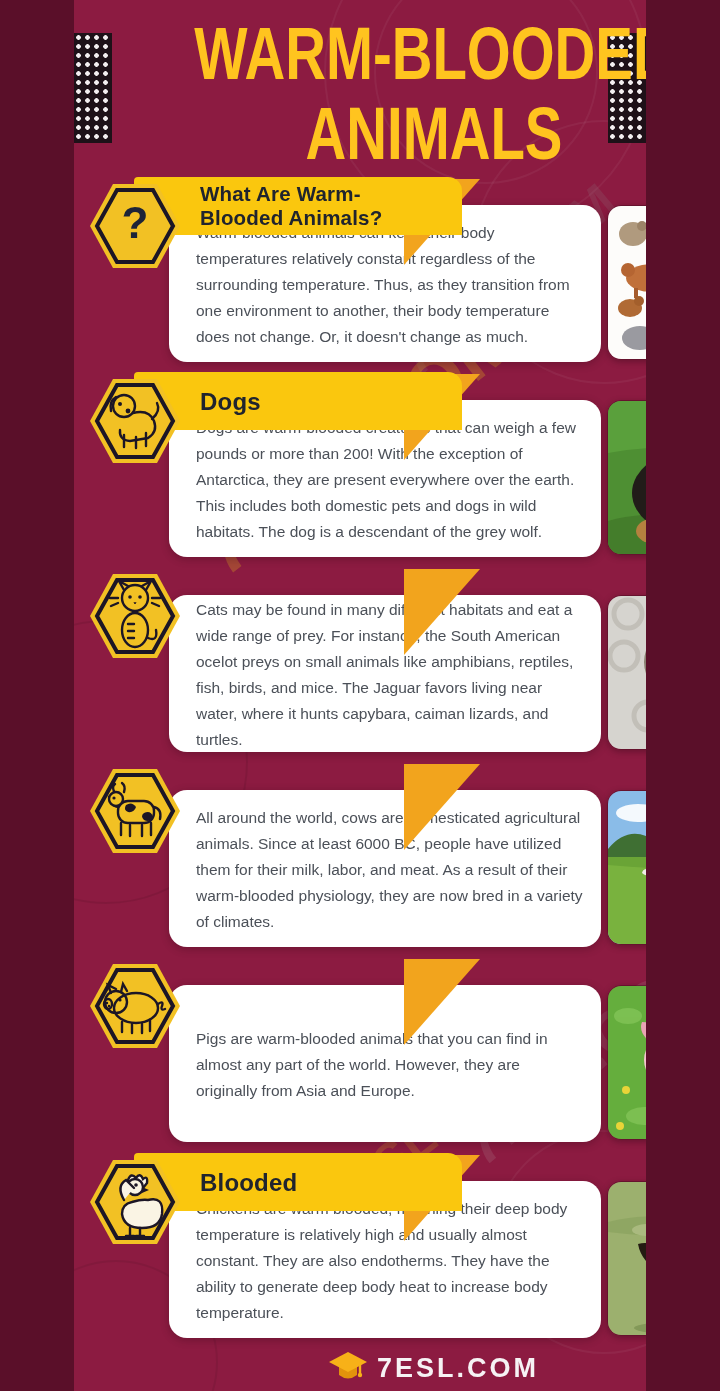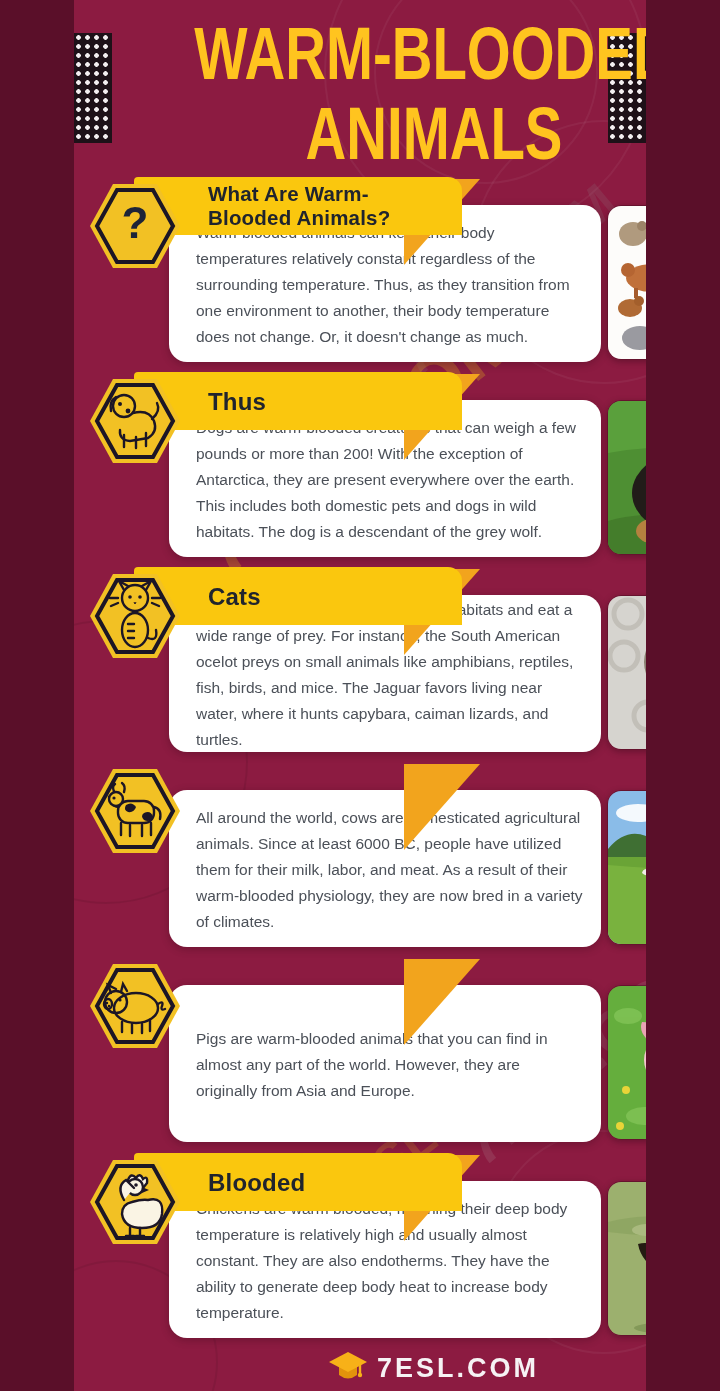--- a/index.html
+++ b/index.html
@@ -56,21 +56,21 @@
   .fold{
     position:absolute; left:330px; top:2px; width:76px; height:86px;
     background:#f2a41d; clip-path:polygon(0 0,100% 0,0 100%); z-index:2;
   }
   .ribbon{
     position:absolute; left:60px; top:0; width:328px; height:58px;
     background:#fac70e; border-radius:4px 14px 0 4px; z-index:3;
     display:flex; align-items:center;
   }
   .ribbon h2{
-    margin:16px; padding-left:58px; font-size:24px; line-height:25px;
+    margin:8px; padding-left:58px; font-size:24px; line-height:25px;
     color:#20242e; white-space:pre-line; letter-spacing:0.2px;
   }
   .sec-intro .ribbon h2{font-size:20.5px; line-height:24px;}
   .hex{position:absolute; left:14px; top:1px; z-index:4;}
 
   .photo{
     position:absolute; left:533px; top:28px; width:172px; height:153px;
     border-radius:14px; overflow:hidden; z-index:1;
     border:1px solid rgba(55,8,24,0.45);
     box-shadow:0 2px 6px rgba(40,5,18,0.35);
@@ -166,21 +166,21 @@
       </svg>
     </div>
   </div>
 
   <div class="section" style="top:372px">
     <div class="card">
       <p>Dogs are warm-blooded creatures that can weigh a few pounds or more than 200! With the exception of Antarctica, they are present everywhere over the earth. This includes both domestic pets and dogs in wild habitats. The dog is a descendant of the grey wolf.</p>
     </div>
     <div class="fold"></div>
     <div class="ribbon">
-      <h2>Thus</h2>
+      <h2>Dogs</h2>
     </div>
     <div class="hex">
       <svg width="94" height="96" viewBox="0 0 94 96">
         <polygon points="2,48 25,6 69,6 92,48 69,90 25,90" fill="#f2c124"></polygon>
         <polygon points="9,48 29,12 65,12 85,48 65,84 29,84" fill="#f2c124" stroke="#1c1626" stroke-width="4"></polygon>
         <g fill="none" stroke="#1c1626" stroke-width="2.4" stroke-linecap="round">
           <circle cx="36" cy="33" r="11"></circle>
           <path d="M28,24 q-7,4 -5,14"></path>
           <path d="M45,40 q16,-4 21,8 q4,11 -6,17 l-18,3 q-11,-1 -10,-11"></path>
           <path d="M36,62 v12 M48,64 v11 M58,60 v13"></path>
@@ -214,23 +214,20 @@
         <ellipse cx="88" cy="136" rx="16" ry="10" fill="#ece6dc"></ellipse>
       </svg>
     </div>
   </div>
 
   <div class="section" style="top:567px">
     <div class="card">
       <p>Cats may be found in many different habitats and eat a wide range of prey. For instance, the South American ocelot preys on small animals like amphibians, reptiles, fish, birds, and mice. The Jaguar favors living near water, where it hunts capybara, caiman lizards, and turtles.</p>
     </div>
     <div class="fold"></div>
-    <div class="ribbon">
-      <h2>Cats</h2>
-    </div>
     <div class="hex">
       <svg width="94" height="96" viewBox="0 0 94 96">
         <polygon points="2,48 25,6 69,6 92,48 69,90 25,90" fill="#f2c124"></polygon>
         <polygon points="9,48 29,12 65,12 85,48 65,84 29,84" fill="#f2c124" stroke="#1c1626" stroke-width="4"></polygon>
         <g fill="none" stroke="#1c1626" stroke-width="2.4" stroke-linecap="round">
           <path d="M36,22 l-5,-9 l9,5"></path>
           <path d="M58,22 l5,-9 l-9,5"></path>
           <circle cx="47" cy="30" r="13"></circle>
           <path d="M30,30 h-8 M30,35 l-7,3 M64,30 h8 M64,35 l7,3"></path>
           <ellipse cx="47" cy="62" rx="13" ry="17"></ellipse>

